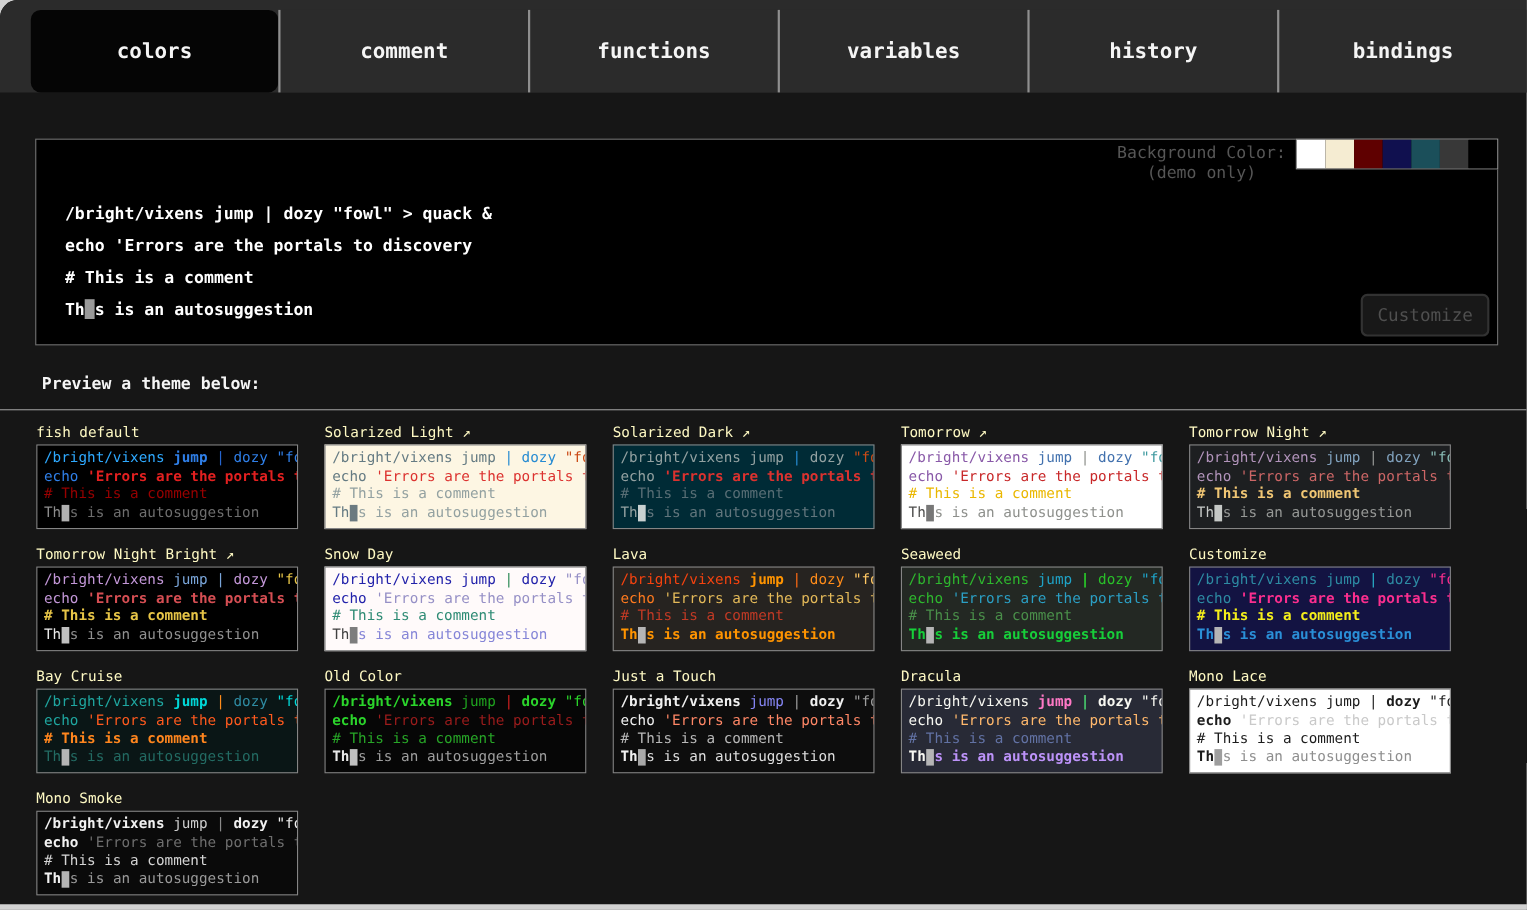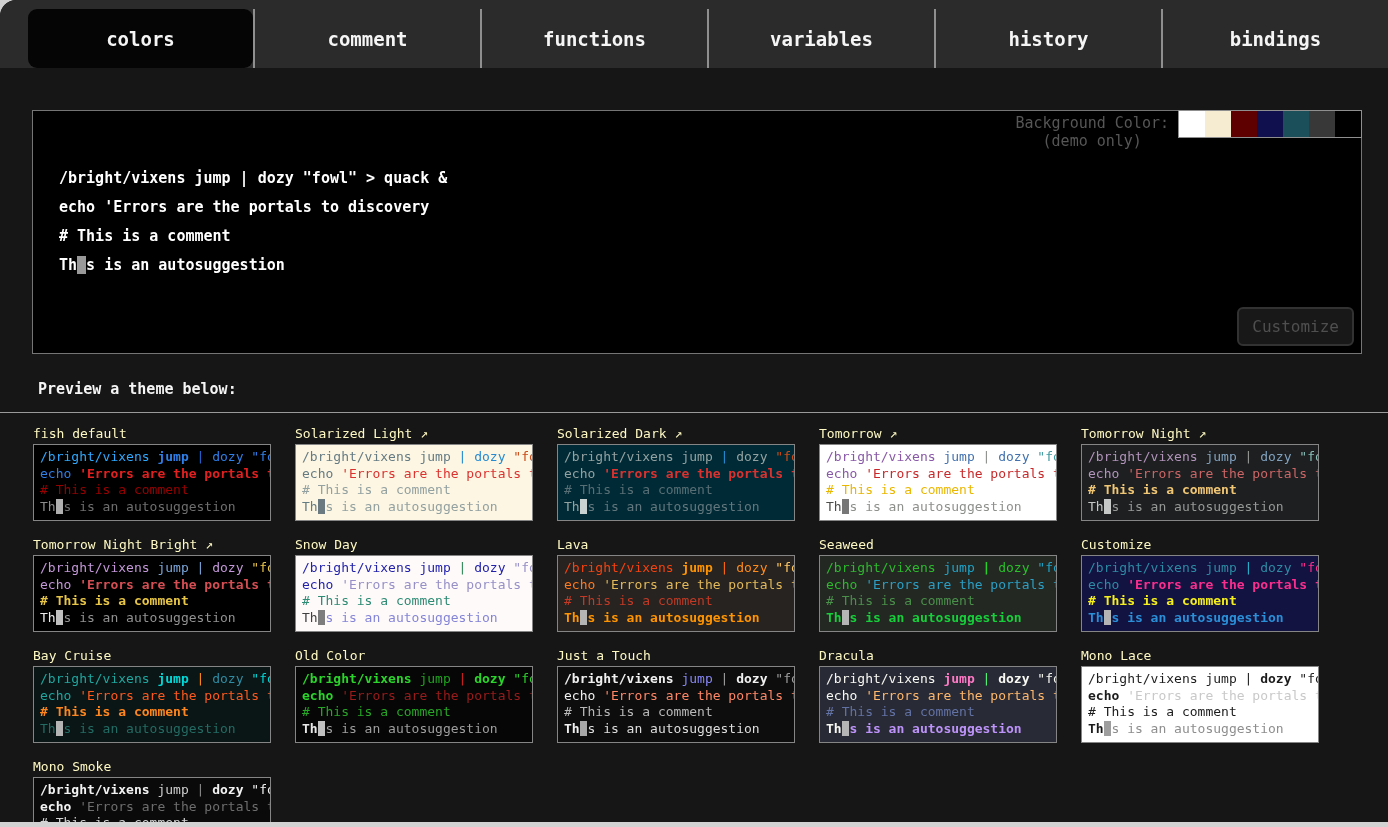--- a/index.html
+++ b/index.html
@@ -13,42 +13,42 @@
   .app {
     position: relative;
     width: 1388px; height: 822px;
     background: #161616;
     border-top-left-radius: 16px;
     overflow: hidden;
   }
   
   .tabbar {
     display: flex;
-    height: 68px;
+    height: 84px;
     background: #2b2b2b;
     border-top-left-radius: 16px;
     padding-top: 9px;
   }
   .tab {
     flex: 1 1 0;
     display: flex; align-items: center; justify-content: center;
     color: #f5f5f5;
     font-weight: bold; font-size: 19px;
     background: #2b2b2b;
     border-left: 2px solid #8f8f8f;
     cursor: pointer;
     white-space: nowrap;
   }
   .tab:first-child { border-left: 0; margin-left: 28px; }
   .tab.active { background: #050505; border-radius: 9px; }
   
   .preview-box {
     position: relative;
     margin: 42px 0 0 32px;
-    width: 1330px; height: 244px;
+    width: 1330px; height: 188px;
     background: #000;
     border: 1px solid #757575;
   }
   .bg-label {
     position: absolute; top: 3px; right: 192px;
     color: #565656; font-size: 15px; line-height: 18px;
     text-align: center; white-space: nowrap;
   }
   .swatches {
     position: absolute; top: -1px; right: -1px;

